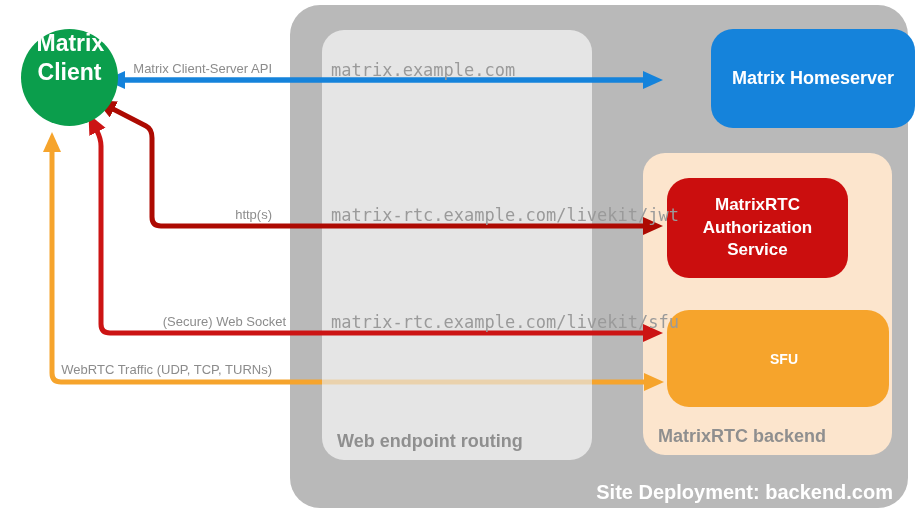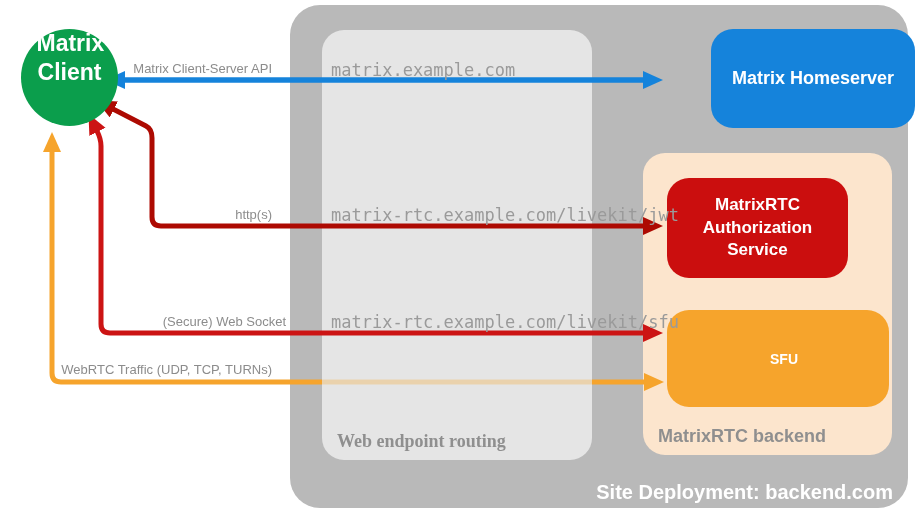--- a/index.html
+++ b/index.html
@@ -3,21 +3,21 @@
 <meta charset="utf-8">
 <style>
   html,body{margin:0;padding:0;background:#fff;}
   #stage{
     position:relative;width:921px;height:524px;overflow:hidden;
     font-family:"Liberation Sans",sans-serif;background:#fff;
   }
   .abs{position:absolute;}
   .container{border-radius:26px;}
   #site-container{left:290px;top:5px;width:618px;height:503px;border-radius:30px;}
-  #routing-box{left:322px;top:30px;width:270px;height:430px;border-radius:22px;font-family:Liberation Serif, serif;}
+  #routing-box{left:322px;top:30px;width:270px;height:430px;border-radius:22px;}
   #backend-box{left:643px;top:153px;width:249px;height:302px;border-radius:22px;}
   .container-label{
     position:absolute;left:15px;bottom:8px;
     font-weight:bold;font-size:18px;color:#8f8f8f;white-space:nowrap;
   }
   #site-label{
     left:290px;top:481px;width:603px;text-align:right;
     font-weight:bold;font-size:20px;color:#ffffff;
   }
   .node{

